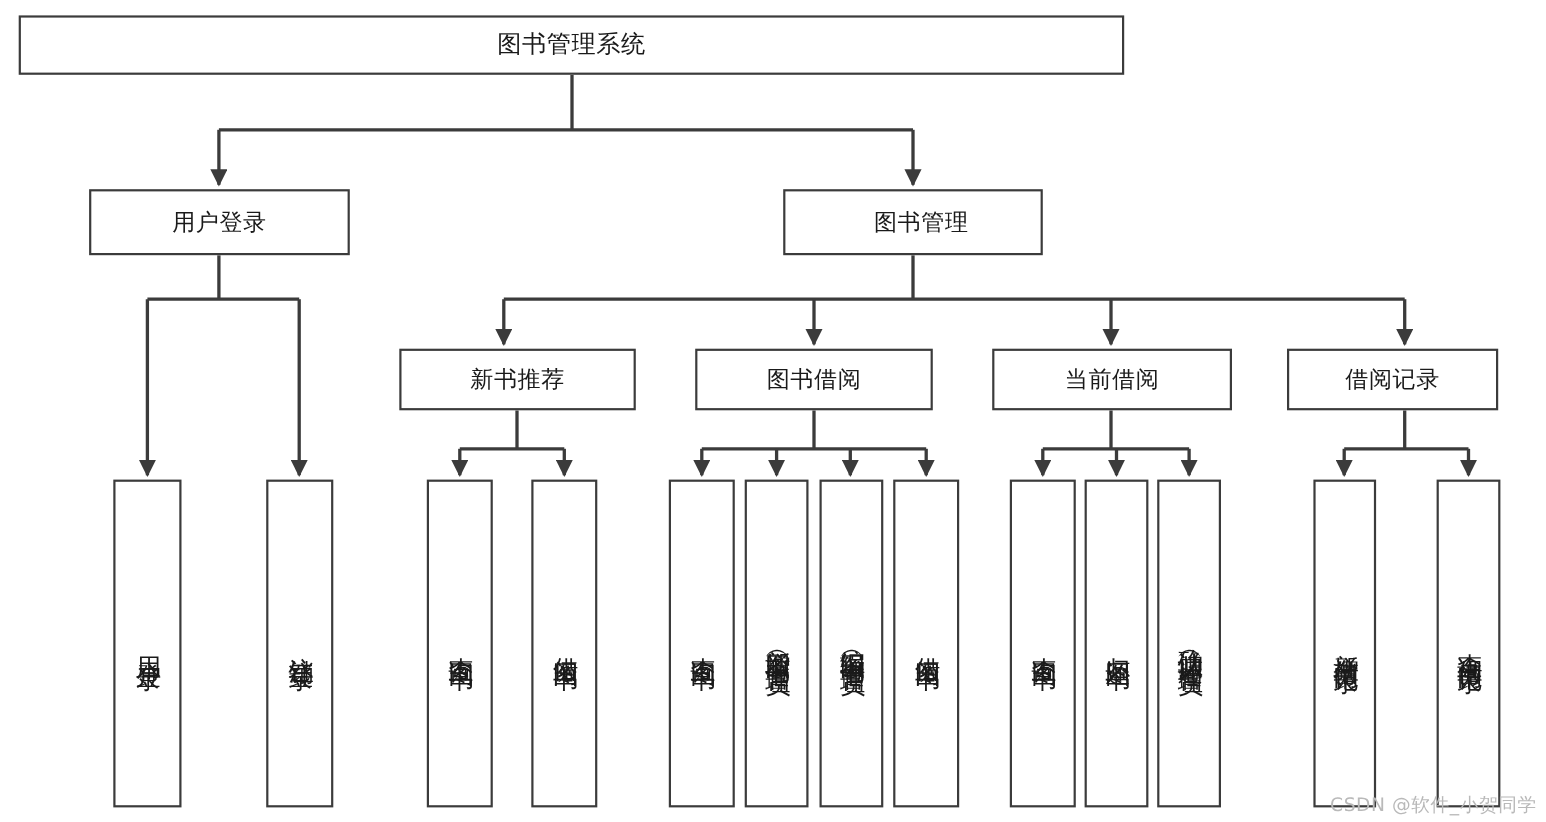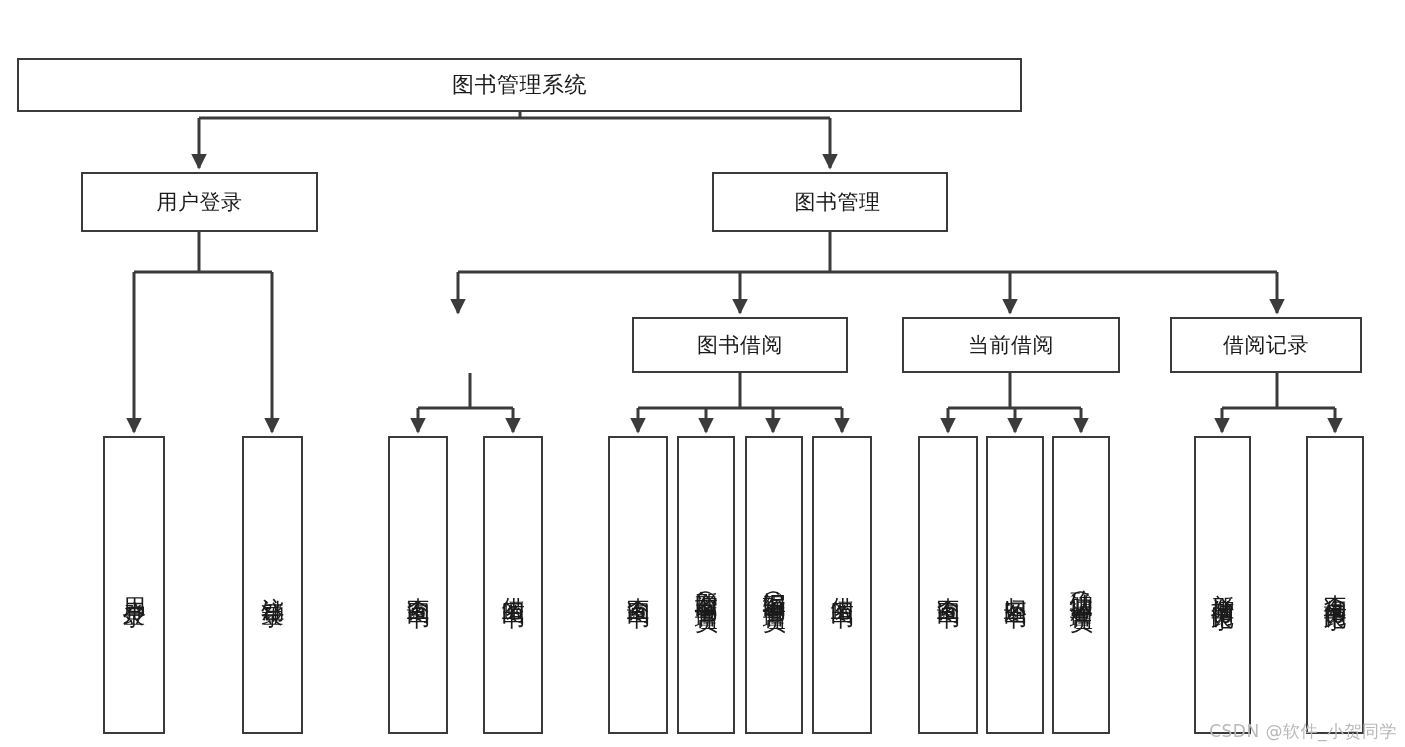--- a/index.html
+++ b/index.html
@@ -124,32 +124,35 @@
       <path d="M 1015 408 L 1015 432" marker-end="url(#arrow)"></path>
       <path d="M 1081 408 L 1081 432" marker-end="url(#arrow)"></path>
 
       <path d="M 1277 373 L 1277 408"></path>
       <path d="M 1222 408 L 1335 408"></path>
       <path d="M 1222 408 L 1222 432" marker-end="url(#arrow)"></path>
       <path d="M 1335 408 L 1335 432" marker-end="url(#arrow)"></path>
     </g>
   </svg>
 
-  <div class="node horiz root" style="left:17px; top:14px; width:1005px; height:54px;margin-top:44px;">
+  <div class="node horiz root" style="left:17px; top:14px; width:1005px; height:54px;">
     <span class="label">图书管理系统</span>
   </div>
 
   <div class="node horiz" style="left:81px; top:172px; width:237px; height:60px;">
     <span class="label">用户登录</span>
   </div>
 
   <div class="node horiz" style="left:712px; top:172px; width:236px; height:60px;padding-left:15px;">
     <span class="label">图书管理</span>
   </div>
 
+  <div class="node horiz" style="left:363px; top:317px; width:215px; height:56px;">
+    <span class="label">新书推荐</span>
+  </div>
 
   <div class="node horiz" style="left:902px; top:317px; width:218px; height:56px;">
     <span class="label">当前借阅</span>
   </div>
 
   <div class="node horiz" style="left:632px; top:317px; width:216px; height:56px;">
     <span class="label">图书借阅</span>
   </div>
 
   <div class="node horiz" style="left:1170px; top:317px; width:192px; height:56px;">

